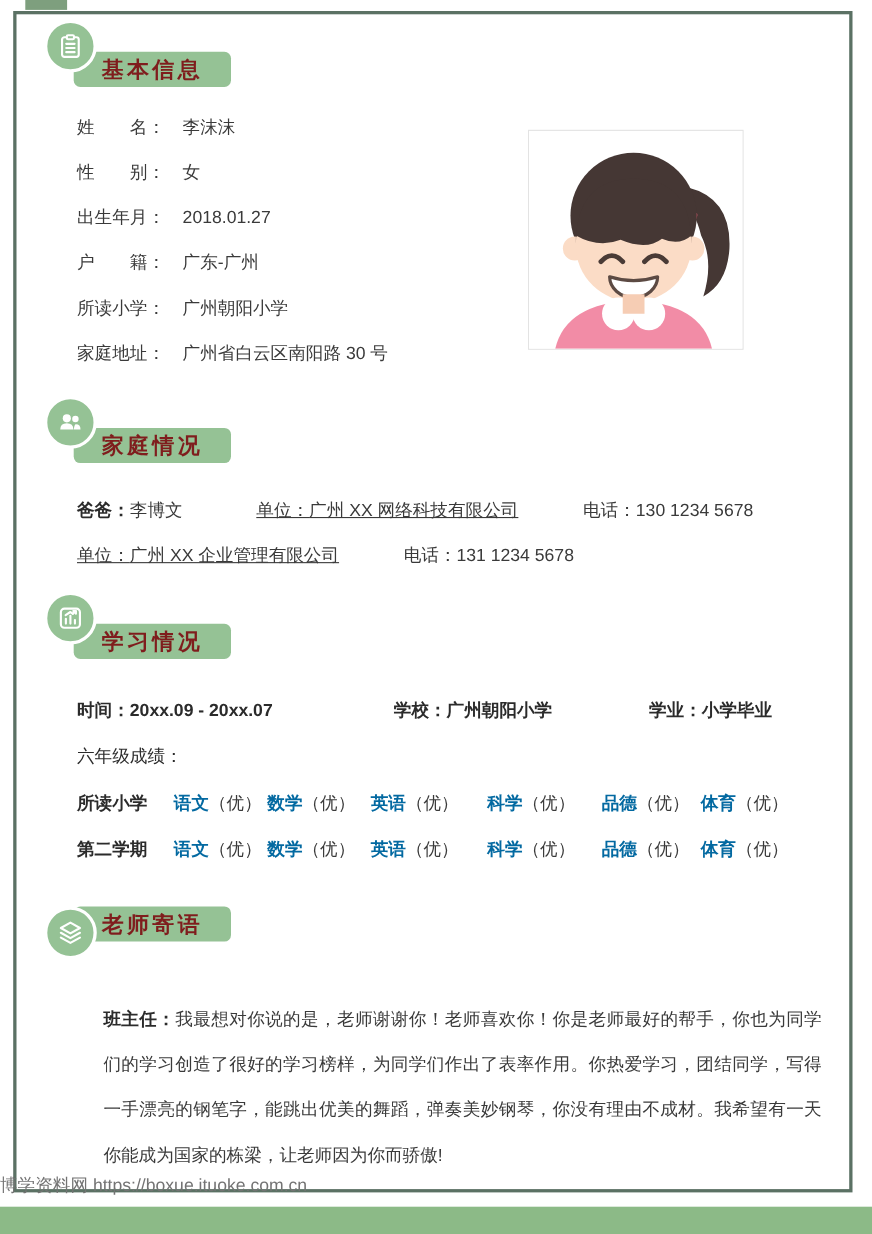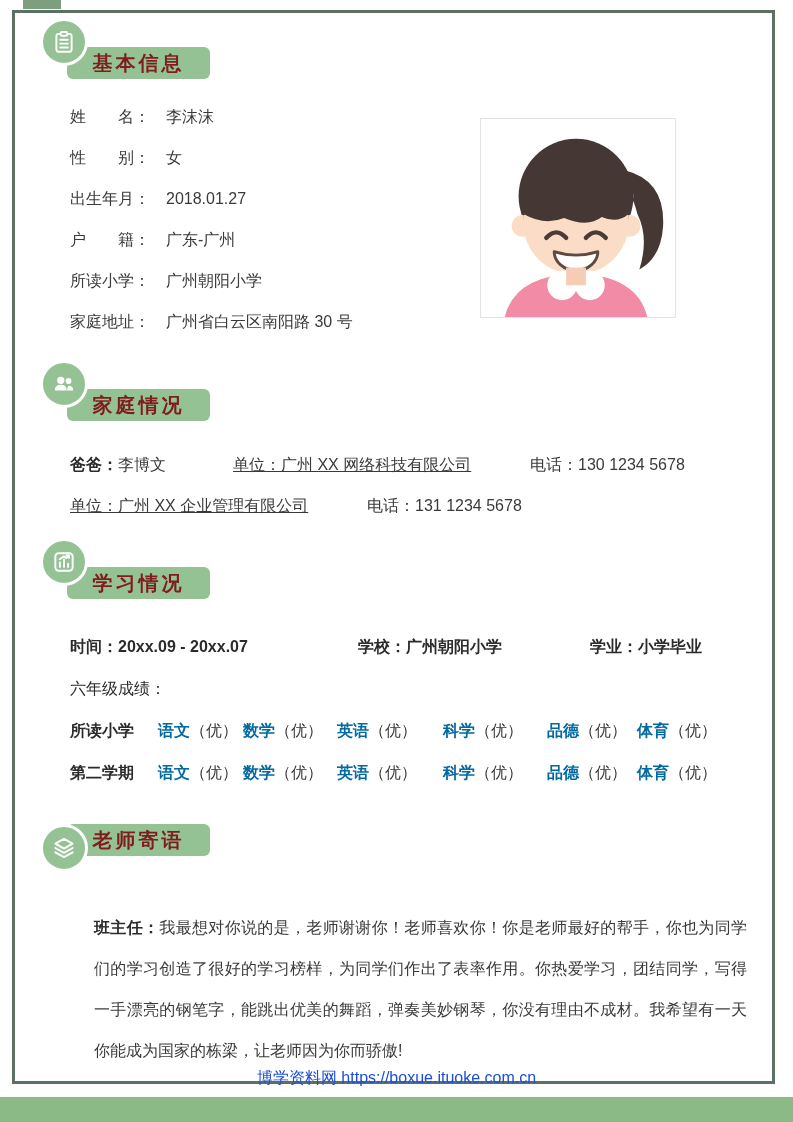--- a/index.html
+++ b/index.html
@@ -58,22 +58,22 @@
   .subj b{font-weight:700;color:#0369a1;}
   .subj span{font-weight:400;color:#3a3a3a;}
 
   .teacher{
     position:absolute;left:70px;top:907px;width:653px;font-size:16px;
     line-height:41px;text-align:justify;margin-left:24px;
   }
   .teacher b{color:#2b2b2b;}
 
   .footer{
-    position:absolute;left:0;top:1068px;width:793px;text-align:center;
-    color:#1d4ed8;font-size:16px;
+    position:absolute;left:0;top:1068px;width:793px;text-align:left;
+    color:#737373;font-size:16px;
   }
 
   b.lbl{font-weight:700;color:#2b2b2b;}
 </style>
 </head>
 <body>
 
 <div class="page">
   <div class="top-tab"></div>
   <div class="page-border"></div>

